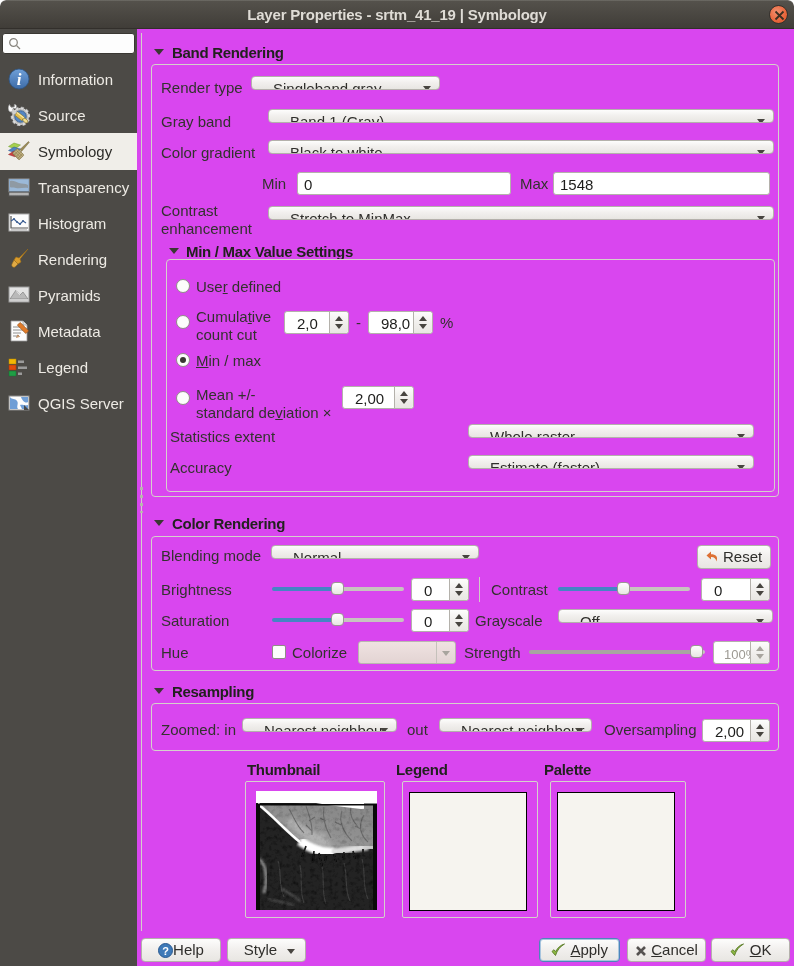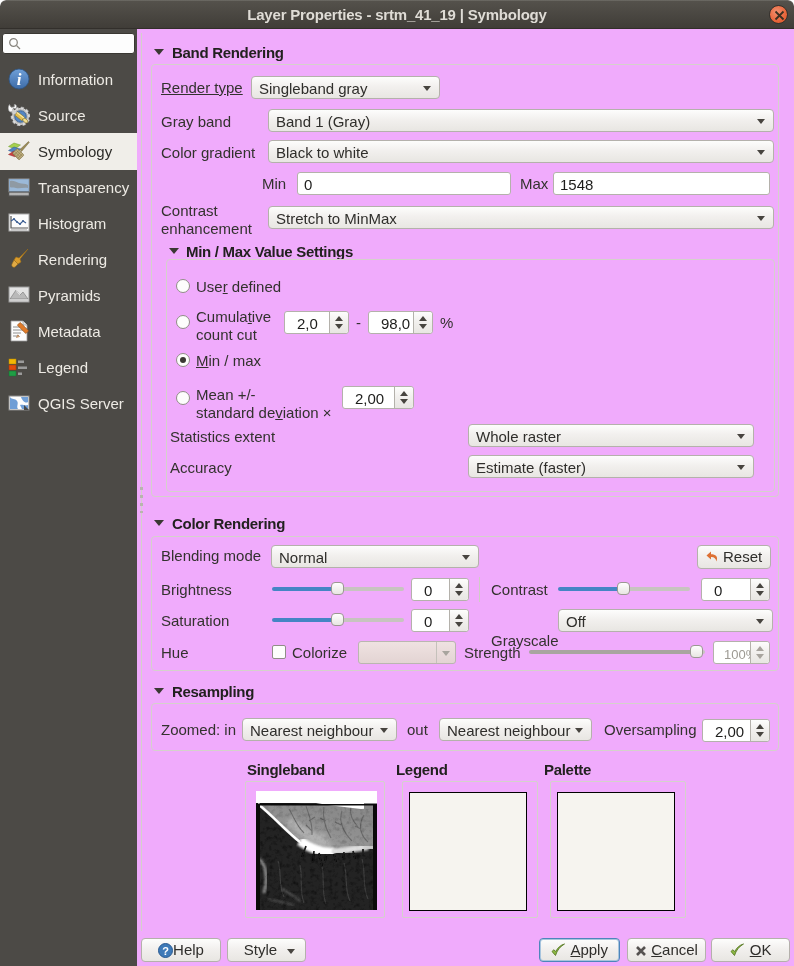--- a/index.html
+++ b/index.html
@@ -16,28 +16,28 @@
     border:1px solid #35312c;}
   #closebtn svg{position:absolute;left:4px;top:4px;}
   
   #sidebar{position:absolute;left:0;top:29px;width:137px;height:937px;background:#4c4a46;}
   #search{position:absolute;left:2px;top:4px;width:133px;height:21px;background:#fdfdfd;border:1px solid #3a3833;border-radius:3px;}
   .srow{position:absolute;left:0;width:137px;height:36px;color:#edeae4;}
   .srow.sel{background:#f0eee9;color:#2d2c29;}
   .srow .ic{position:absolute;left:8px;top:7px;width:22px;height:22px;}
   .srow .lbl{position:absolute;left:38px;top:10px;}
   
-  #content{position:absolute;left:137px;top:29px;width:657px;height:937px;background:#f0abfc;}
+  #content{position:absolute;left:137px;top:29px;width:657px;height:937px;background:#d946ef;}
   #divline{position:absolute;left:4px;top:4px;width:1px;height:898px;background:#d4d0ca;}
   .hdr{position:absolute;font-weight:bold;color:#22211f;letter-spacing:-0.3px;}
   .tri{position:absolute;width:0;height:0;border-left:5px solid transparent;border-right:5px solid transparent;border-top:6px solid #3a3833;}
   .gbox{position:absolute;border:1px solid #d5d1cb;border-radius:4px;}
   .lab{position:absolute;color:#33322e;white-space:nowrap;}
-  .dd{position:absolute;height:23px;white-space:nowrap;overflow:hidden;background:linear-gradient(#fdfdfc,#f2f0ee 45%,#e8e6e2);
-     border:1px solid #b4b1ab;border-radius:4px;padding:3px 22px 0 7px;color:#2f2e2b;}
+  .dd{position:absolute;height:14px;white-space:nowrap;overflow:hidden;background:linear-gradient(#fdfdfc,#f2f0ee 45%,#e8e6e2);
+     border:1px solid #b4b1ab;border-radius:4px;padding:3px 22px 0 21px;color:#2f2e2b;}
   .dd .arr{position:absolute;right:8px;top:9px;width:0;height:0;border-left:4px solid transparent;border-right:4px solid transparent;border-top:5px solid #47443f;}
   .inp{position:absolute;height:23px;background:#fff;border:1px solid #b4b1ab;border-radius:3px;padding:3px 0 0 6px;color:#1d1d1b;}
   .spin{position:absolute;height:23px;background:#fff;border:1px solid #b4b1ab;border-radius:3px;color:#1d1d1b;}
   .spin .val{position:absolute;left:6px;top:3px;margin-left:6px;}
   .spin .btns{position:absolute;right:0;top:0;bottom:0;width:19px;border-left:1px solid #b4b1ab;
      background:linear-gradient(#fdfdfc,#f2f0ee 45%,#e8e6e2);border-radius:0 3px 3px 0;}
   .spin .up{position:absolute;left:5px;top:4px;width:0;height:0;border-left:4px solid transparent;border-right:4px solid transparent;border-bottom:5px solid #47443f;}
   .spin .dn{position:absolute;left:5px;bottom:4px;width:0;height:0;border-left:4px solid transparent;border-right:4px solid transparent;border-top:5px solid #47443f;}
   .radio{position:absolute;width:14px;height:14px;border-radius:50%;background:#fdfdfc;border:1px solid #908d87;}
   .radio .dot{position:absolute;left:3px;top:3px;width:6px;height:6px;border-radius:50%;background:#3a3833;}
@@ -186,21 +186,21 @@
       <div class="lbl">QGIS Server</div>
     </div>
   </div>
   <div id="content">
     <div id="divline"></div>
       <div style="position:absolute;left:3px;top:458px;width:3px;height:26px;background:repeating-linear-gradient(#b8b4ae 0 3px,transparent 3px 8px);"></div>
 
     <div class="tri" style="left:17px;top:20px;"></div>
     <div class="hdr" style="left:35px;top:15px;">Band Rendering</div>
     <div class="gbox" style="left:14px;top:35px;width:628px;height:433px;"></div>
-    <div class="lab" style="left:24px;top:50px;text-decoration:underline;">Render type</div>
+    <div class="lab" style="left:24px;top:50px;">Render type</div>
     <div class="dd" style="left:114px;top:47px;width:189px;">Singleband gray<span class="arr"></span></div>
     <div class="lab" style="left:24px;top:84px;">Gray band</div>
     <div class="dd" style="left:131px;top:80px;width:506px;">Band 1 (Gray)<span class="arr"></span></div>
     <div class="lab" style="left:24px;top:115px;">Color gradient</div>
     <div class="dd" style="left:131px;top:111px;width:506px;">Black to white<span class="arr"></span></div>
     <div class="lab" style="left:125px;top:146px;">Min</div>
     <div class="inp" style="left:160px;top:143px;width:214px;">0</div>
     <div class="lab" style="left:383px;top:146px;">Max</div>
     <div class="inp" style="left:416px;top:143px;width:217px;">1548</div>
     <div class="lab" style="left:24px;top:173px;line-height:18px;">Contrast<br>enhancement</div>
@@ -288,21 +288,21 @@
         <span class="t2" style="left:66px;width:66px;"></span>
         <span class="knob" style="left:59px;"></span>
       </div>
     <div class="spin" style="left:274px;top:580px;width:58px;">
         <span class="val">0</span>
         <span class="btns">
           <span class="up"></span>
           <span class="dn"></span>
         </span>
       </div>
-    <div class="lab" style="left:354px;top:583px;margin-top:20px;">Grayscale</div>
+    <div class="lab" style="left:338px;top:583px;">Grayscale</div>
     <div class="dd" style="left:421px;top:580px;width:215px;">Off<span class="arr"></span></div>
     <div class="lab" style="left:24px;top:615px;">Hue</div>
     <div style="position:absolute;left:135px;top:616px;width:14px;height:14px;background:#fdfdfc;border:1px solid #908d87;border-radius:2px;"></div>
     <div class="lab" style="left:155px;top:615px;">Colorize</div>
     <div style="position:absolute;left:221px;top:612px;width:98px;height:23px;border:1px solid #bab6b0;border-radius:3px;background:linear-gradient(#efe2e1,#e3d4d3);">
       <span style="position:absolute;right:0;top:0;bottom:0;width:19px;border-left:1px solid #c5c1bb;">
           <span style="position:absolute;left:5px;top:9px;width:0;height:0;border-left:4px solid transparent;border-right:4px solid transparent;border-top:5px solid #a8a49e;"></span>
         </span>
     </div>
     <div class="lab" style="left:327px;top:615px;">Strength</div>
@@ -328,21 +328,21 @@
     <div class="dd" style="left:302px;top:689px;width:153px;">Nearest neighbour<span class="arr"></span></div>
     <div class="lab" style="left:467px;top:692px;text-align:center;">Oversampling</div>
     <div class="spin" style="left:565px;top:690px;width:68px;">
         <span class="val">2,00</span>
         <span class="btns">
           <span class="up"></span>
           <span class="dn"></span>
         </span>
       </div>
 
-    <div class="hdr" style="left:110px;top:732px;">Singleband</div>
+    <div class="hdr" style="left:110px;top:732px;">Thumbnail</div>
     <div class="hdr" style="left:259px;top:732px;">Legend</div>
     <div class="hdr" style="left:407px;top:732px;">Palette</div>
     <div class="gbox" style="left:108px;top:752px;width:140px;height:137px;border-radius:2px;"></div>
     <div class="gbox" style="left:265px;top:752px;width:136px;height:137px;border-radius:2px;"></div>
     <div class="gbox" style="left:413px;top:752px;width:136px;height:137px;border-radius:2px;"></div>
     <div style="position:absolute;left:119px;top:762px;width:121px;height:119px;background:#fff;">
       <svg width="121" height="119" viewBox="0 0 121 119">
  <defs>
   <filter id="tex" x="0" y="0" width="100%" height="100%">
     <feTurbulence type="fractalNoise" baseFrequency="0.22" numOctaves="4" seed="11" result="n"></feTurbulence>

